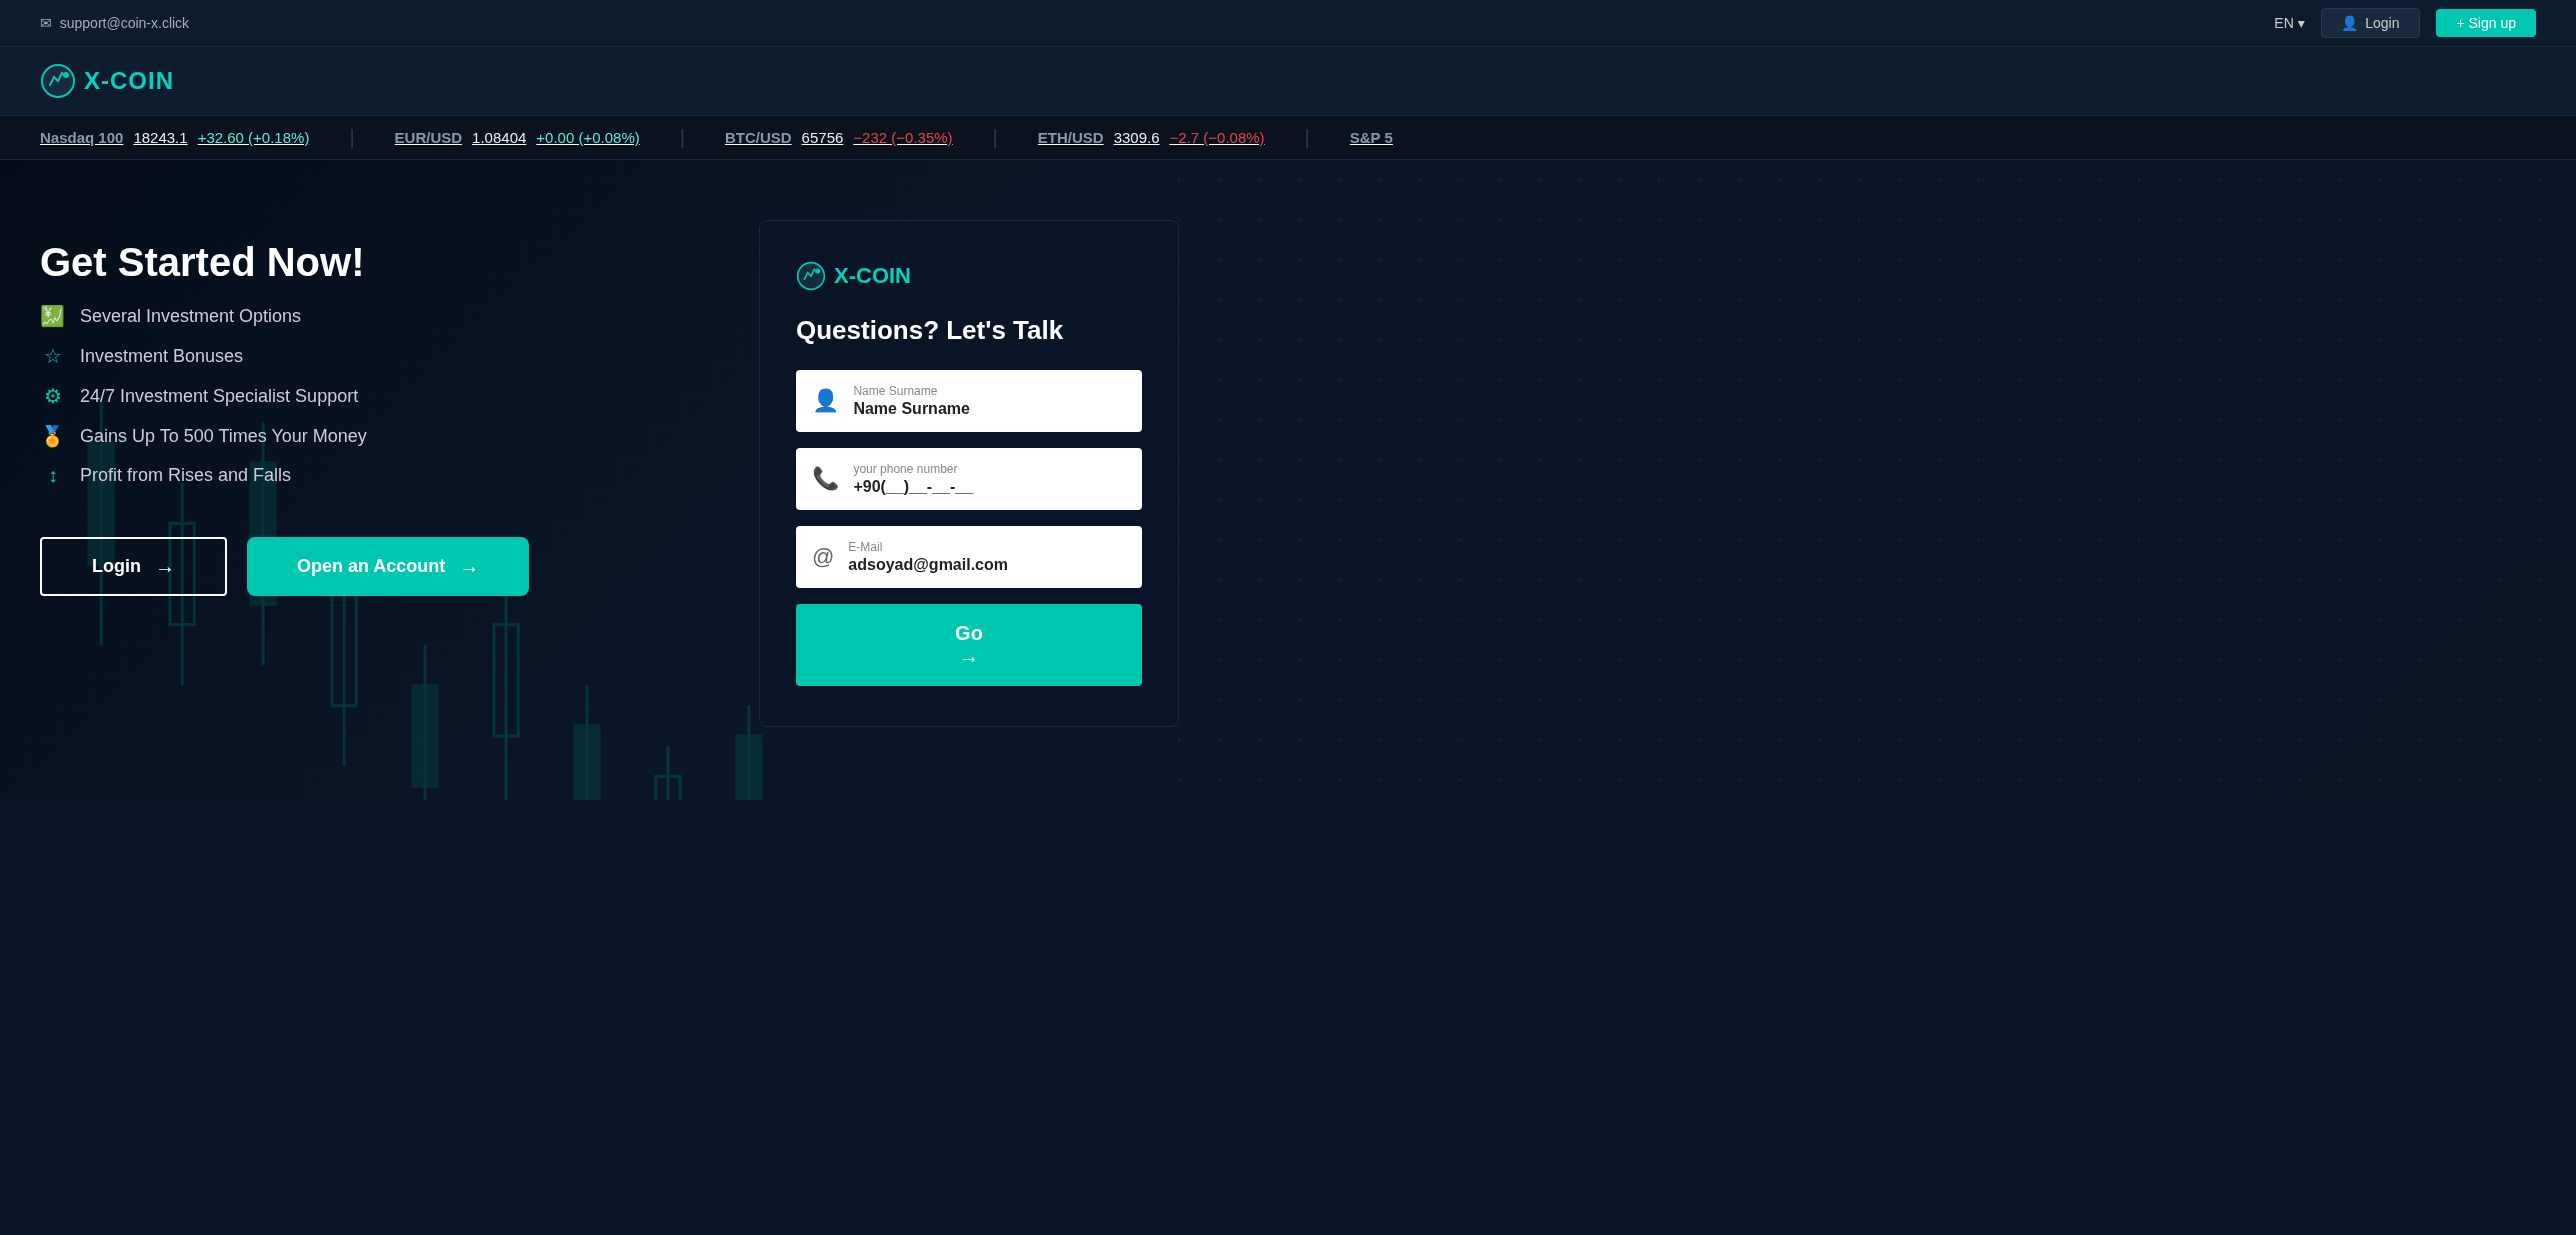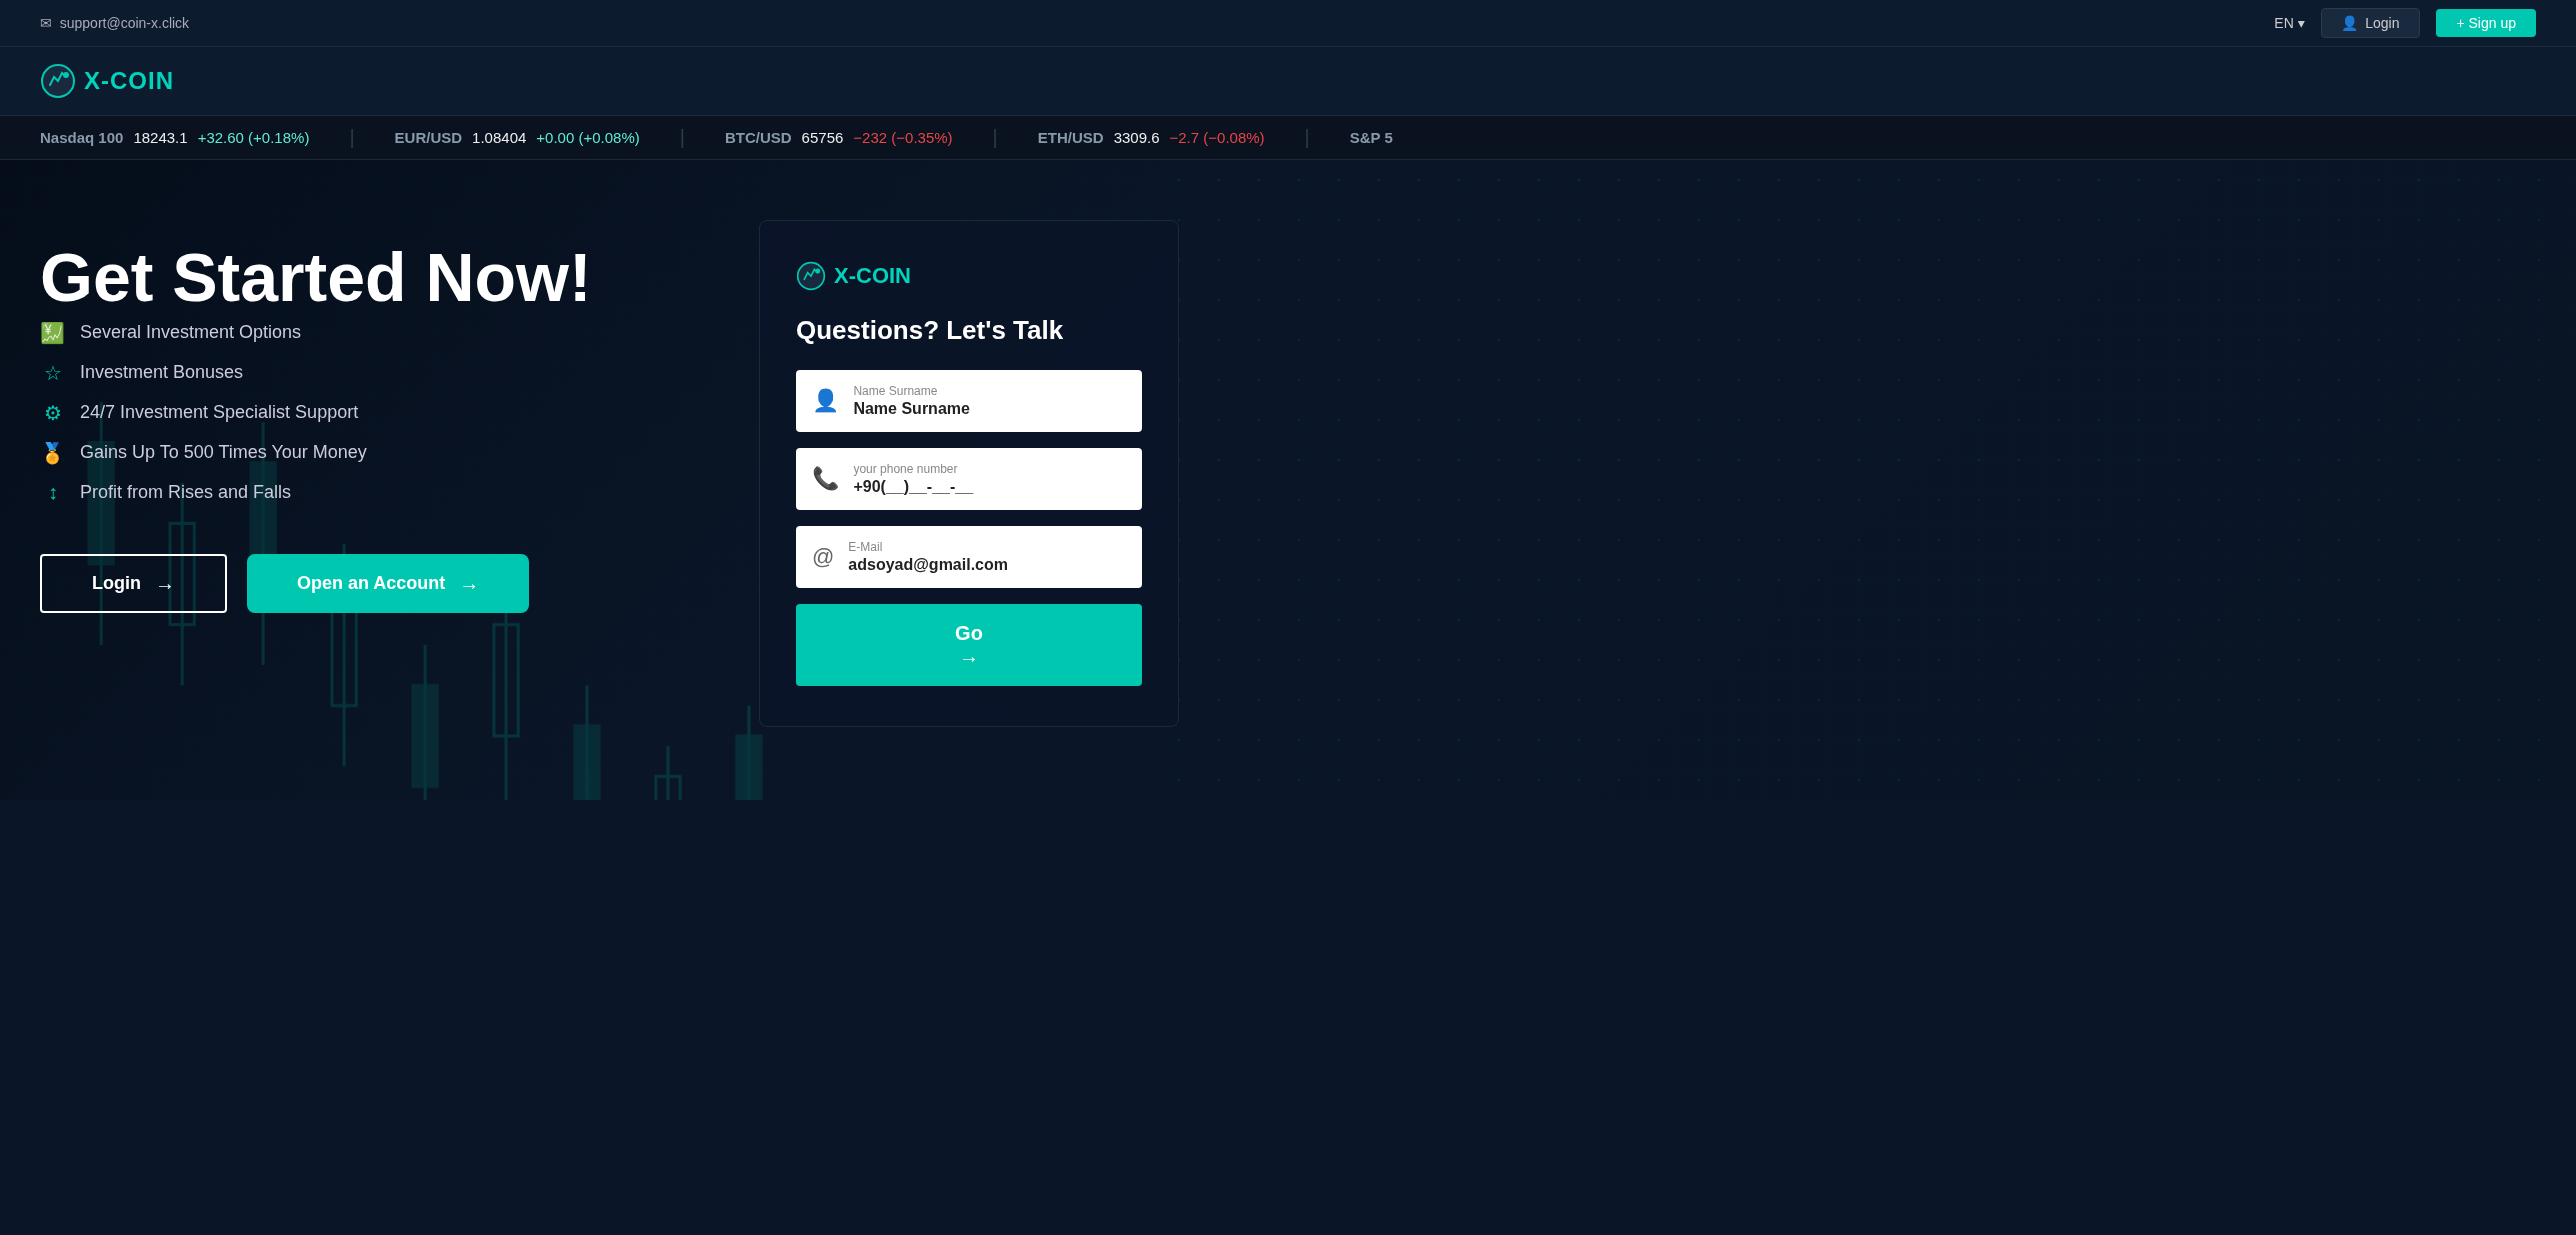--- a/index.html
+++ b/index.html
@@ -55,21 +55,21 @@
     .ticker {
       background: #0a1220;
       padding: 10px 40px;
       display: flex;
       gap: 40px;
       align-items: center;
       font-size: 15px;
       border-bottom: 1px solid #1a2a3a;
       overflow: hidden;
     }
-    .ticker-item { display: flex; align-items: center; gap: 10px; white-space: nowrap; }
+    .ticker-item { display: flex; align-items: center; gap: 10px; white-space: nowrap; text-decoration: underline; }
     .ticker-label { color: #8899aa; font-weight: 600; }
     .ticker-value { color: #eee; font-weight: 500; }
     .ticker-change-pos { color: #5eead4; }
     .ticker-change-neg { color: #e84444; }
     .ticker-divider { color: #2a3a4a; font-size: 20px; }
 
     
     .hero {
       position: relative;
       min-height: 640px;
@@ -100,24 +100,24 @@
     }
 
     .hero-left {
       position: relative;
       z-index: 1;
       flex: 1;
       max-width: 679px;
       padding-top: 20px;
     }
     .hero-title {
-      font-size: 68px;
+      font-size: 40px;
       font-weight: 800;
       color: #fff;
-      margin-bottom: 6px;
+      margin-bottom: 20px;
       line-height: 1.1;
     }
     .hero-subtitle {
       font-size: 19px;
       color: #ccd;
       margin-bottom: 40px;
       line-height: 1.5;
       max-width: 560px;
     }
     .features { list-style: none; margin-bottom: 50px; display: flex; flex-direction: column; gap: 16px; }

